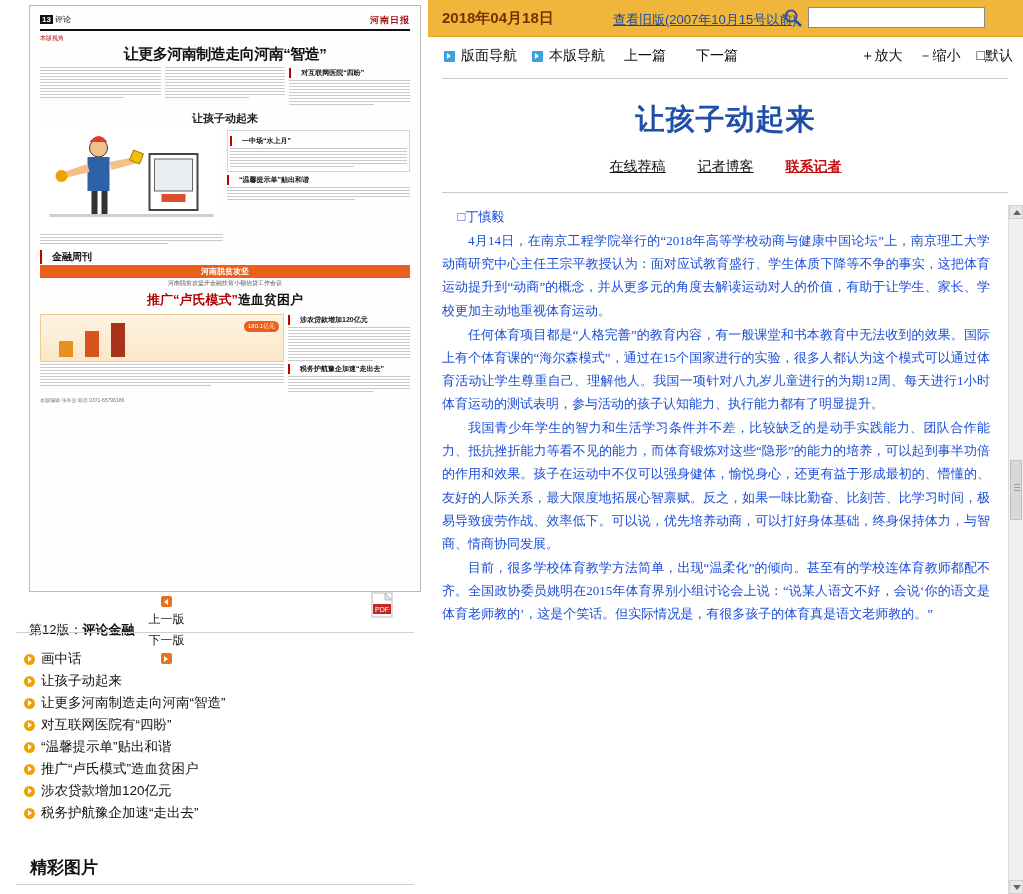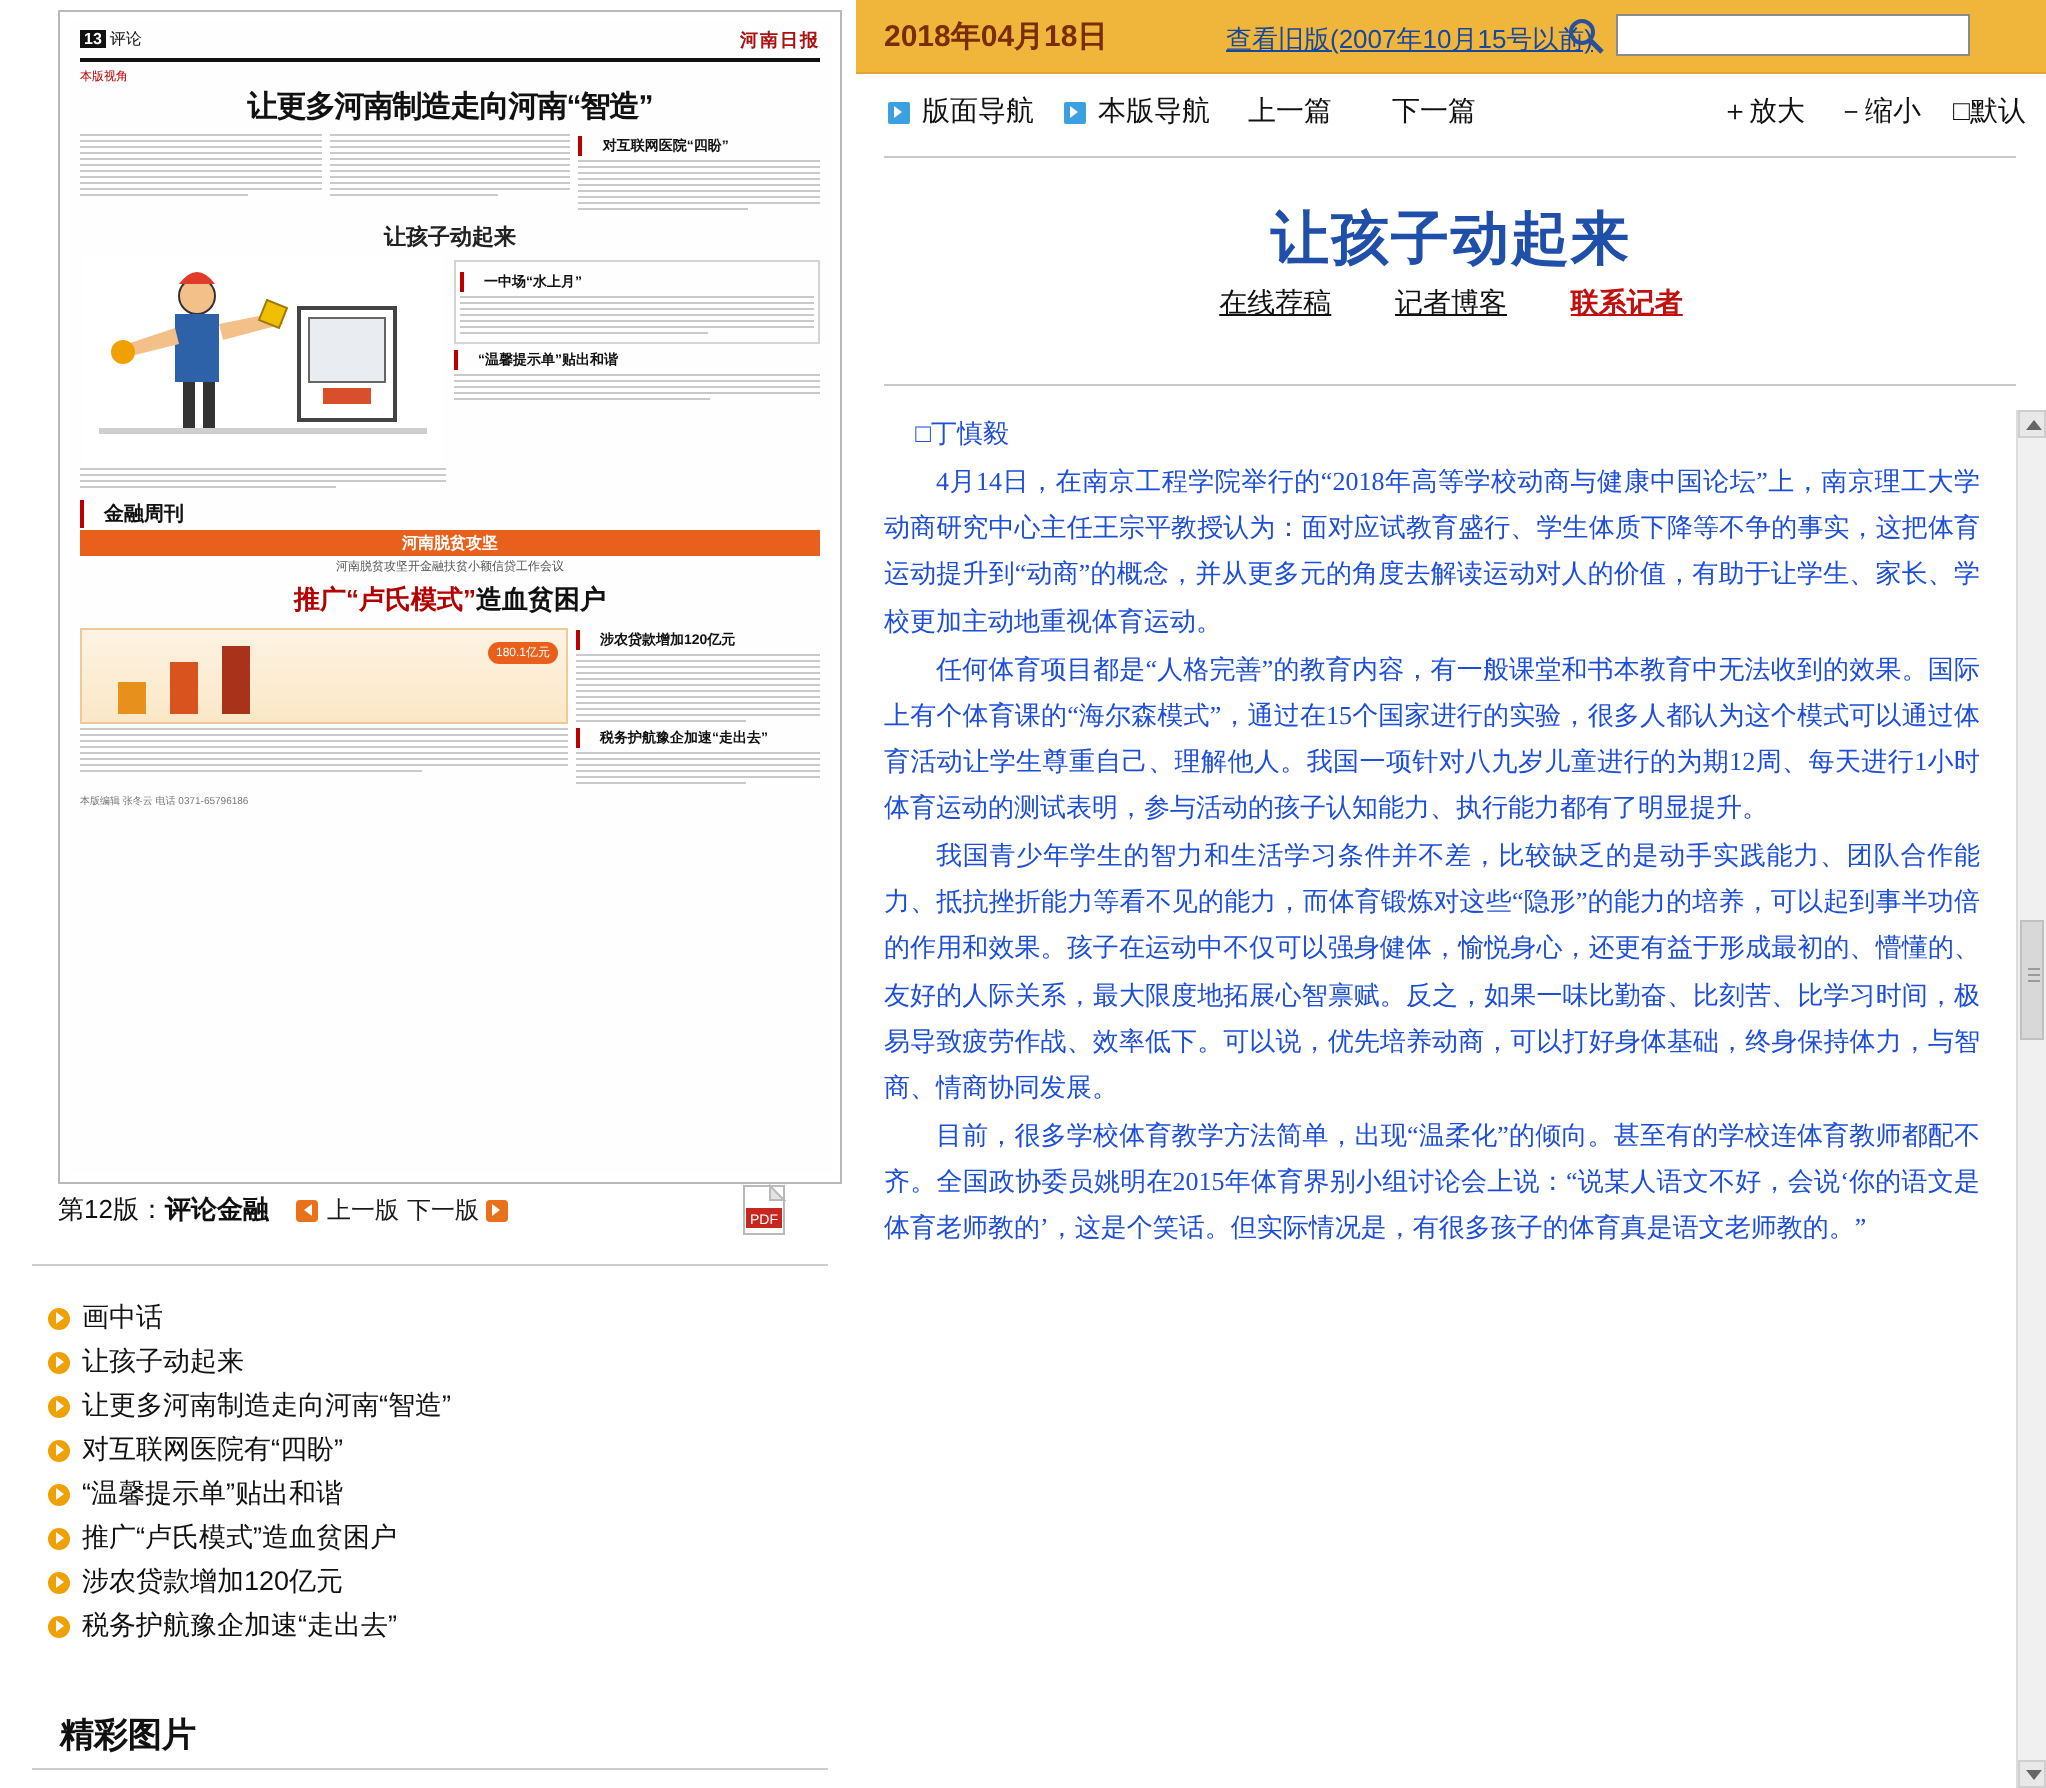--- a/index.html
+++ b/index.html
@@ -34,21 +34,21 @@
   .np-chart .bar{position:absolute;bottom:4px;background:#e8901c;width:14px;}
   .np-chart .bar2{background:#d9531e;}
   .np-chart .bar3{background:#a8331a;}
   .np-pill{position:absolute;right:4px;top:6px;background:#e8601c;color:#fff;font-size:6px;padding:1px 4px;border-radius:7px;}
   .np-foot{font-size:7px;color:#333;}
 
   
   .cap-row{position:absolute;left:29px;top:596px;width:390px;display:flex;align-items:center;}
   .cap-text{font-size:13px;color:#111;}
   .cap-text b{font-weight:bold;}
-  .nav-mini{margin-left:14px;display:flex;align-items:center;gap:4px;font-size:12px;color:#1a1a1a;}
+  .nav-mini{margin-left:14px;display:flex;align-items:center;gap:4px;font-size:12px;color:#1a1a1a;flex-direction:column;}
   .sqbtn{display:inline-block;width:11px;height:11px;background:#e8711a;border-radius:2px;position:relative;}
   .sqbtn::after{content:"";position:absolute;left:3px;top:2.5px;border-left:4px solid #fff;border-top:3px solid transparent;border-bottom:3px solid transparent;}
   .sqbtn.prev::after{left:3.5px;border-left:0;border-right:4px solid #fff;}
   .pdf-ico{position:absolute;right:26px;top:-4px;width:22px;height:26px;}
 
   .hr-left{position:absolute;left:16px;top:632px;width:398px;height:1px;background:#cfcfcf;}
 
   .toc{position:absolute;left:24px;top:648px;width:392px;}
   .toc-item{display:flex;align-items:center;height:22px;font-size:13.5px;color:#111;cursor:pointer;}
   .toc-item .dot{flex:0 0 auto;width:11px;height:11px;margin-right:6px;border-radius:50%;background:#f0a000;position:relative;}
@@ -70,21 +70,21 @@
   .tool{position:absolute;top:11px;font-size:14px;color:#111;cursor:pointer;display:flex;align-items:center;}
   .tool .arr{width:11px;height:11px;margin-right:6px;background:#3aa0e0;position:relative;border-radius:1px;}
   .tool .arr::after{content:"";position:absolute;left:3px;top:2.5px;border-left:4px solid #fff;border-top:3px solid transparent;border-bottom:3px solid transparent;}
   .tool.t1{left:16px;} .tool.t2{left:104px;} .tool.t3{left:196px;} .tool.t4{left:268px;}
   .zooms{position:absolute;right:10px;top:11px;font-size:14px;color:#111;display:flex;gap:16px;}
   .zooms span{cursor:pointer;}
 
   .rule{position:absolute;left:14px;width:566px;height:1px;background:#c9c9c9;}
 
   .headline{position:absolute;left:0;top:100px;width:595px;text-align:center;font-size:29px;font-weight:bold;color:#1f4fa8;letter-spacing:1px;font-family:"Liberation Serif","DejaVu Serif",serif;}
-  .sublinks{position:absolute;left:0;top:143px;width:595px;text-align:center;font-size:14px;}
+  .sublinks{position:absolute;left:0;top:158px;width:595px;text-align:center;font-size:14px;}
   .sublinks a{color:#111;text-decoration:underline;margin:0 14px;cursor:pointer;}
   .sublinks a.red{color:#c01010;font-weight:bold;}
 
   .article{position:absolute;left:14px;top:205px;width:566px;height:689px;overflow:hidden;font-family:"Liberation Serif","DejaVu Serif",serif;font-size:13px;line-height:1.78;color:#1d4ed8;}
   .article p{margin:0 0 1px 0;text-align:justify;padding-right:18px;}
   .article p.byline{text-indent:1.2em;}
   .article p.ind{text-indent:2em;}
 
   
   .sb{position:absolute;right:0;top:205px;width:14px;height:689px;background:#f0f0f0;border-left:1px solid #dcdcdc;}

